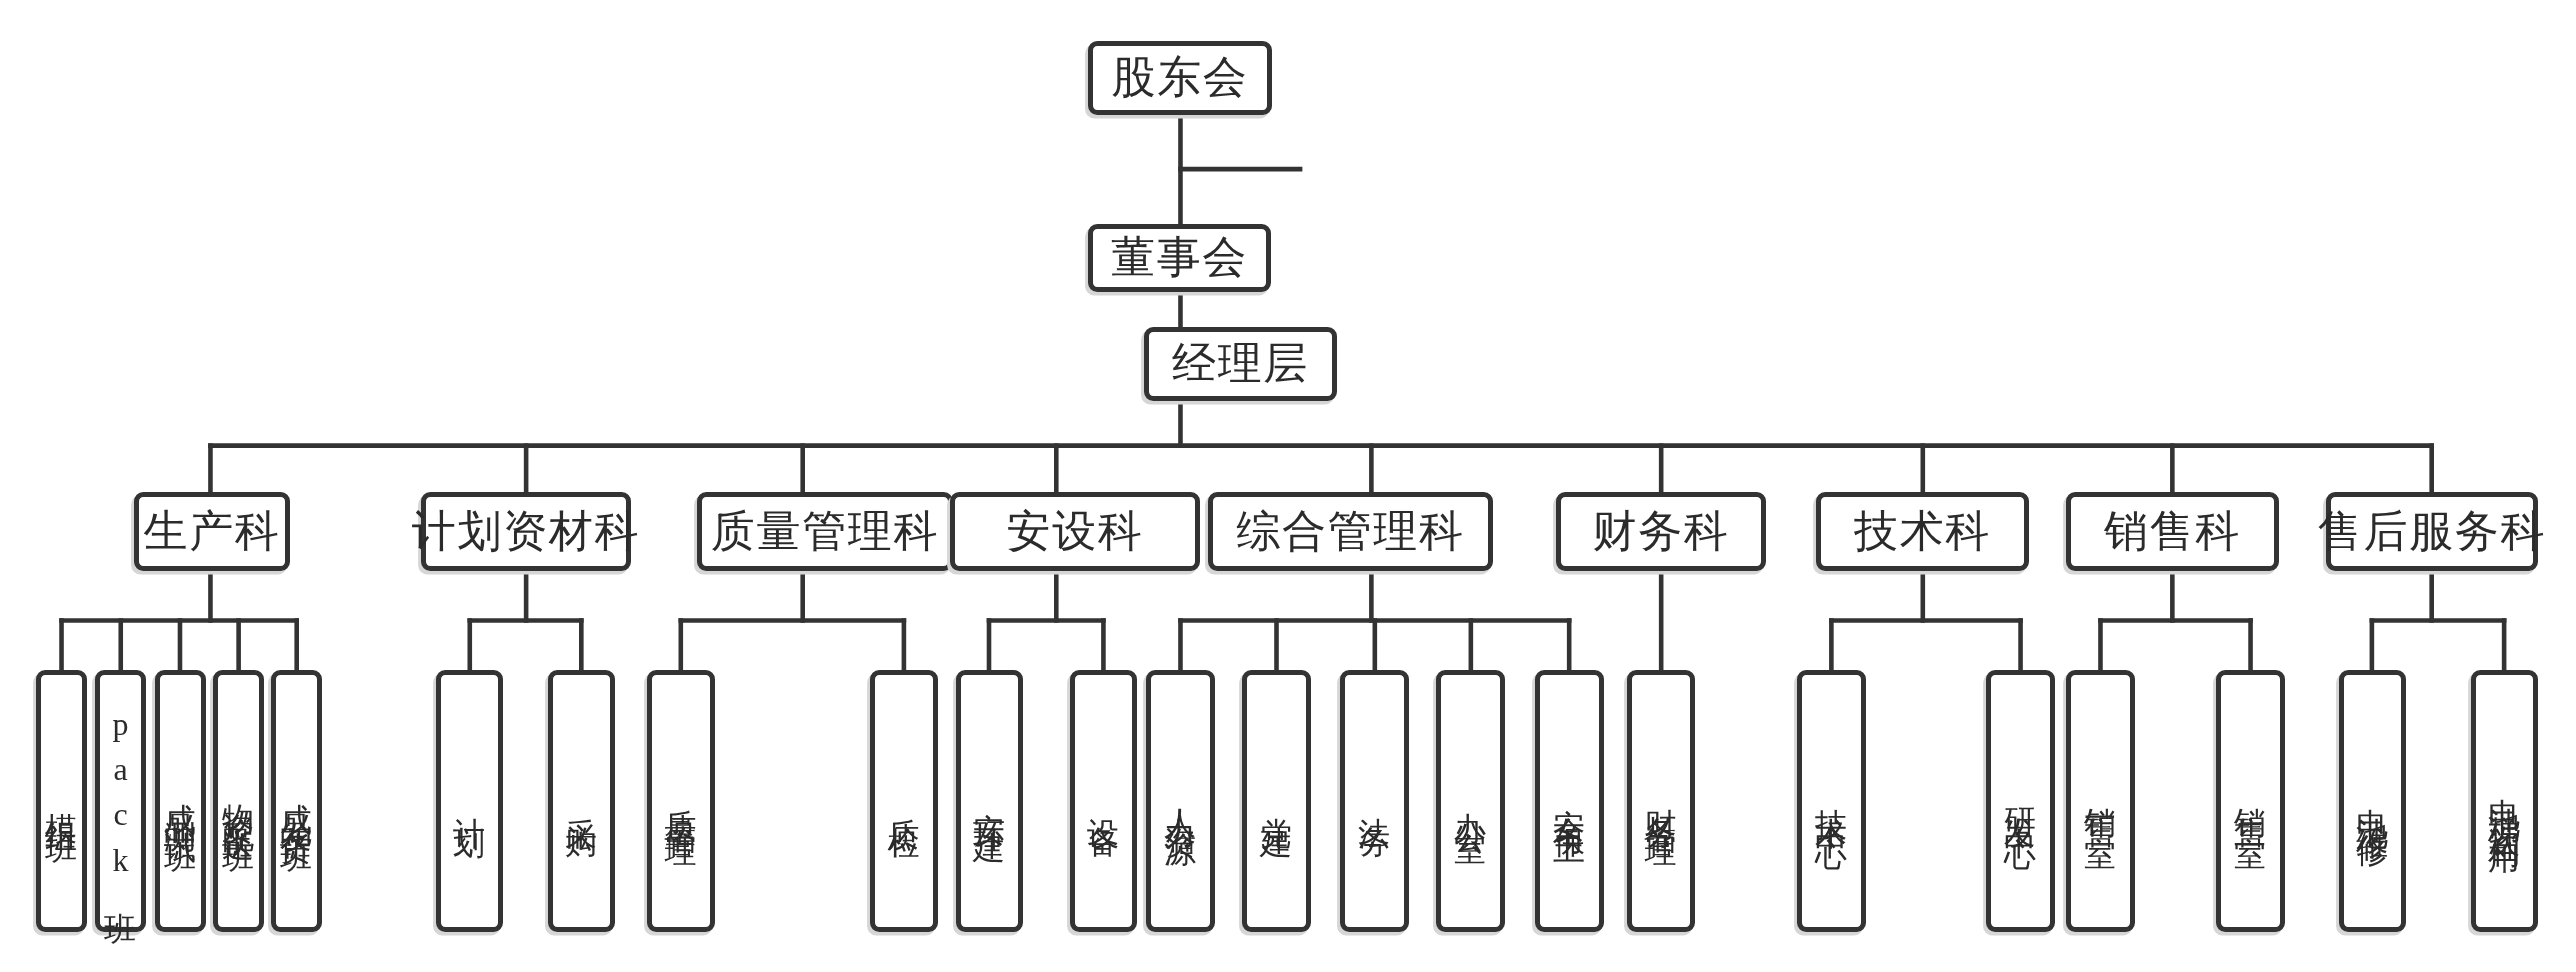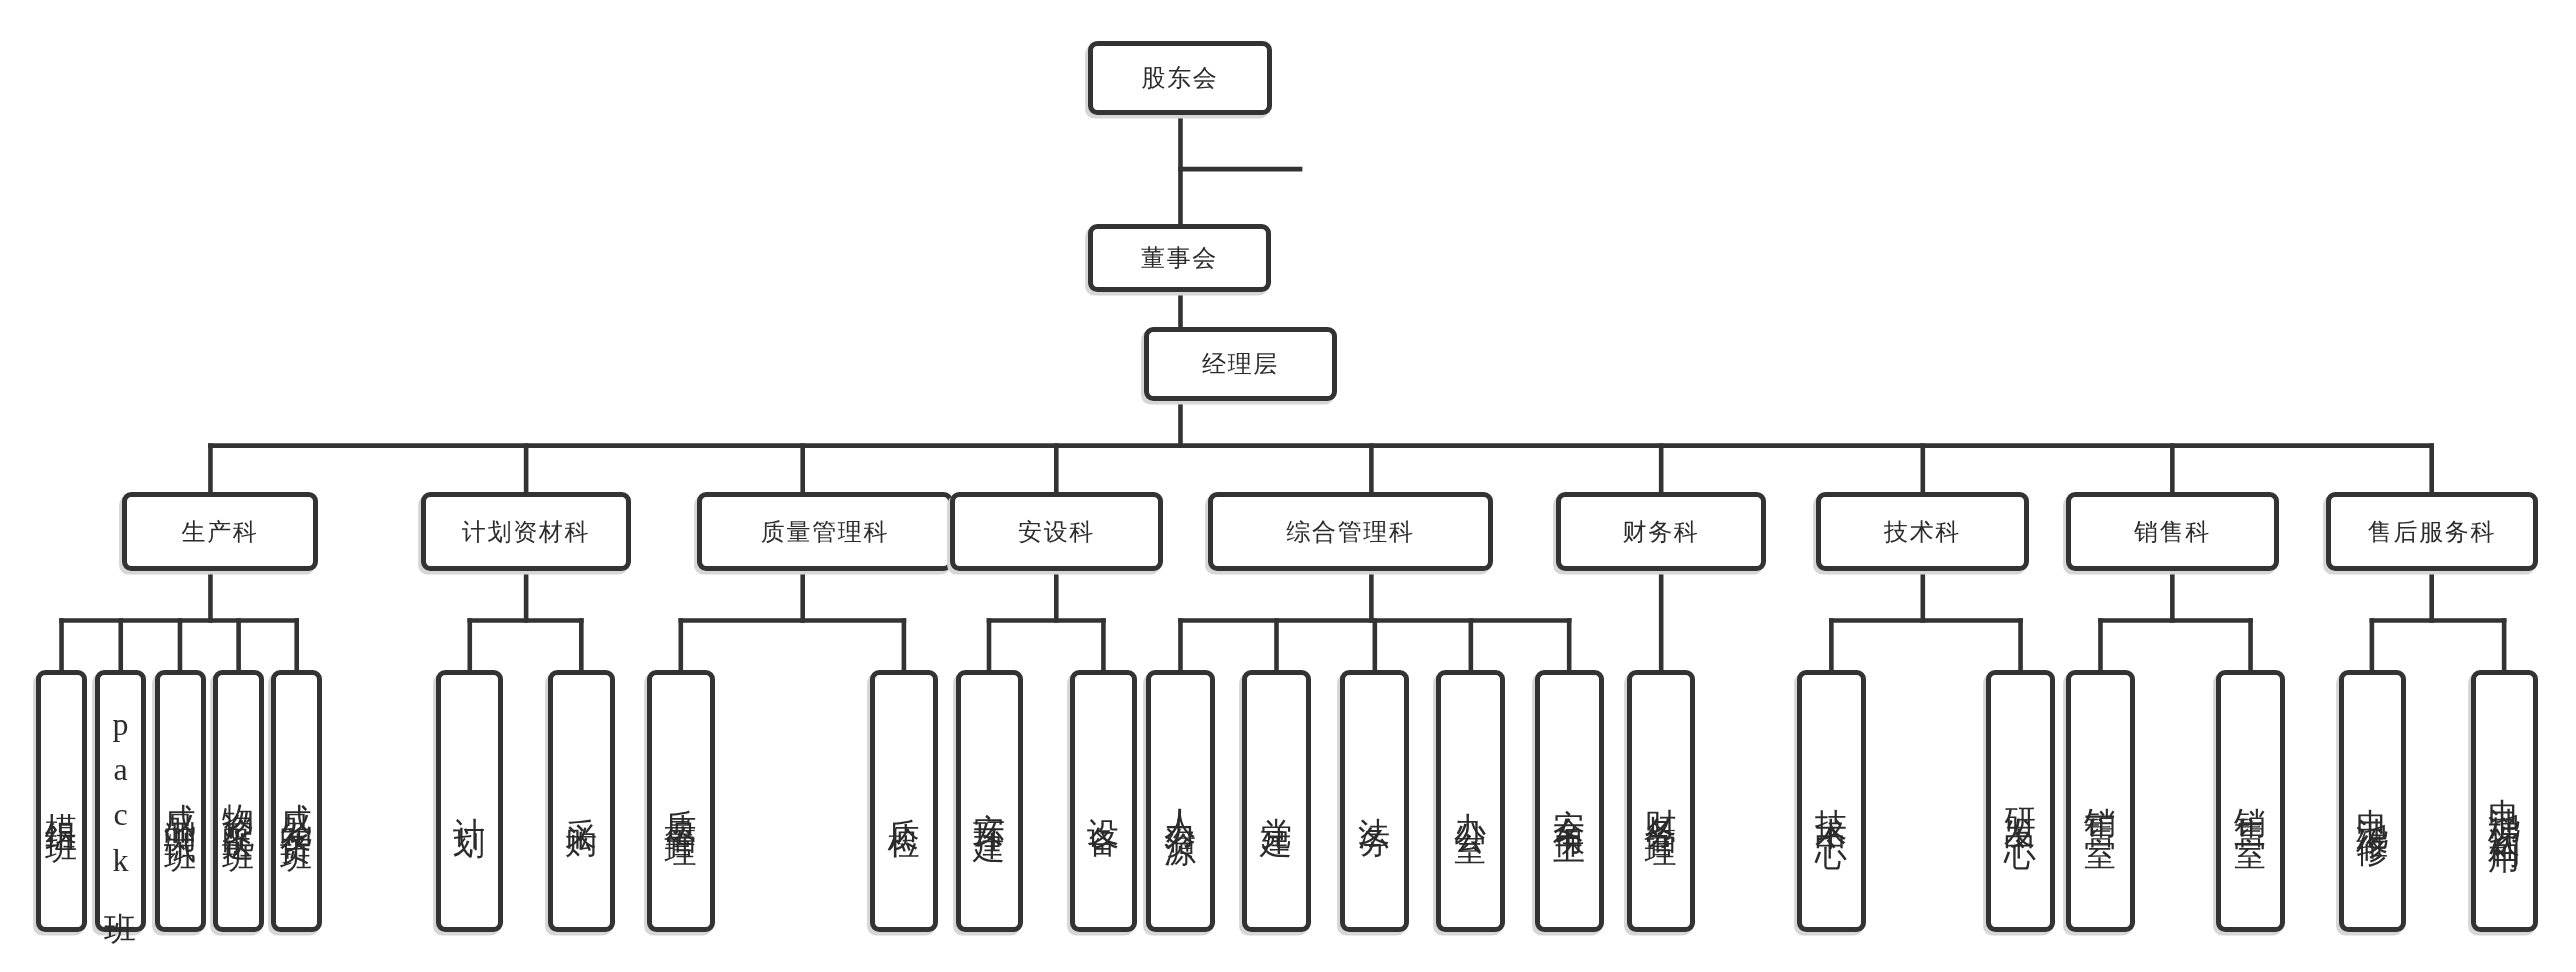--- a/index.html
+++ b/index.html
@@ -15,21 +15,21 @@
   .node{
     position:absolute;
     box-sizing:border-box;
     background:#ffffff;
     border:5.2px solid #333333;
     border-radius:9.2px;
     display:flex;align-items:center;justify-content:center;
     box-shadow:-2.9px 3.5px 0 #d6d6d6;
   }
   .hnode .label{
-    font-size:24px;
+    font-size:44px;
     letter-spacing:1.7px;
     white-space:nowrap;
     line-height:1;
   }
   .vnode .label{
     writing-mode:vertical-rl;
     text-orientation:upright;
     font-size:32px;
     letter-spacing:9.2px;
     line-height:1;
@@ -108,30 +108,30 @@
   <div class="node hnode" style="left:1088px;top:41px;width:184px;height:74px">
     <span class="label">股东会</span>
   </div>
   <div class="node hnode" style="left:1088px;top:224px;width:183px;height:68px">
     <span class="label">董事会</span>
   </div>
   <div class="node hnode" style="left:1144px;top:327px;width:193px;height:74px">
     <span class="label">经理层</span>
   </div>
 
-  <div class="node hnode" style="left:122px;top:492px;width:196px;height:79px">
+  <div class="node hnode" style="left:134px;top:492px;width:156px;height:79px">
     <span class="label">生产科</span>
   </div>
   <div class="node hnode" style="left:421px;top:492px;width:210px;height:79px">
     <span class="label">计划资材科</span>
   </div>
   <div class="node hnode" style="left:697px;top:492px;width:256px;height:79px">
     <span class="label">质量管理科</span>
   </div>
-  <div class="node hnode" style="left:950px;top:492px;width:213px;height:79px">
+  <div class="node hnode" style="left:950px;top:492px;width:250px;height:79px">
     <span class="label">安设科</span>
   </div>
   <div class="node hnode" style="left:1208px;top:492px;width:285px;height:79px">
     <span class="label">综合管理科</span>
   </div>
   <div class="node hnode" style="left:1556px;top:492px;width:210px;height:79px">
     <span class="label">财务科</span>
   </div>
   <div class="node hnode" style="left:1816px;top:492px;width:213px;height:79px">
     <span class="label">技术科</span>

